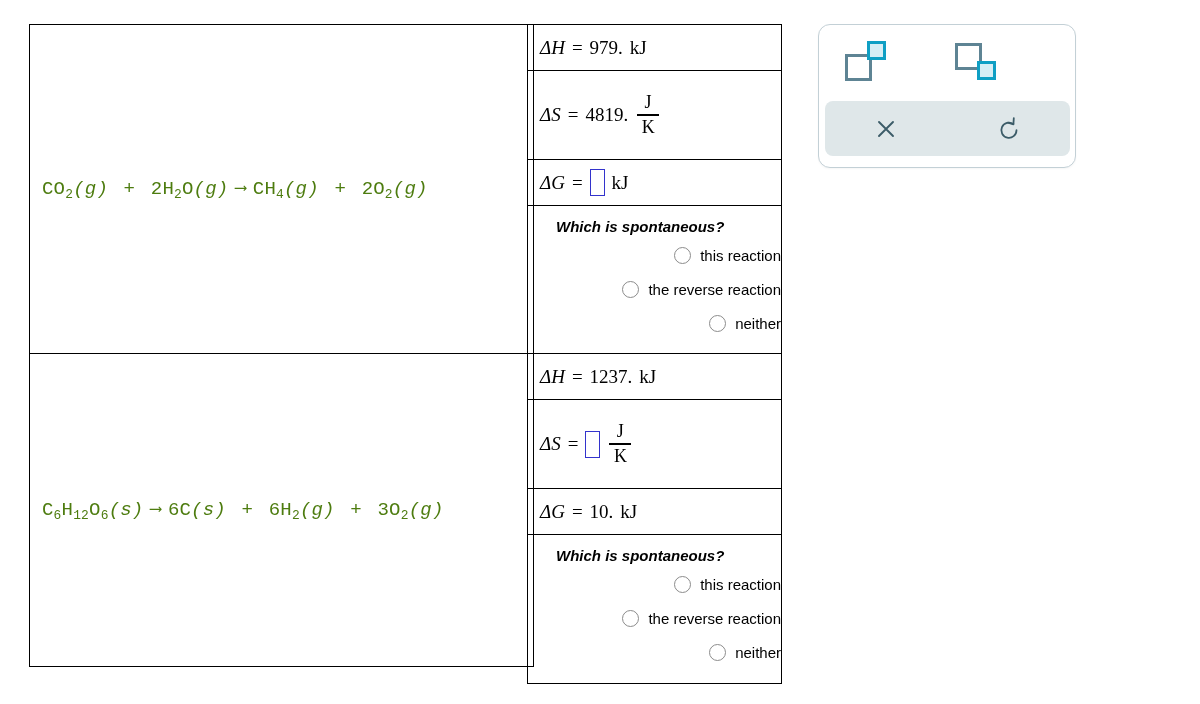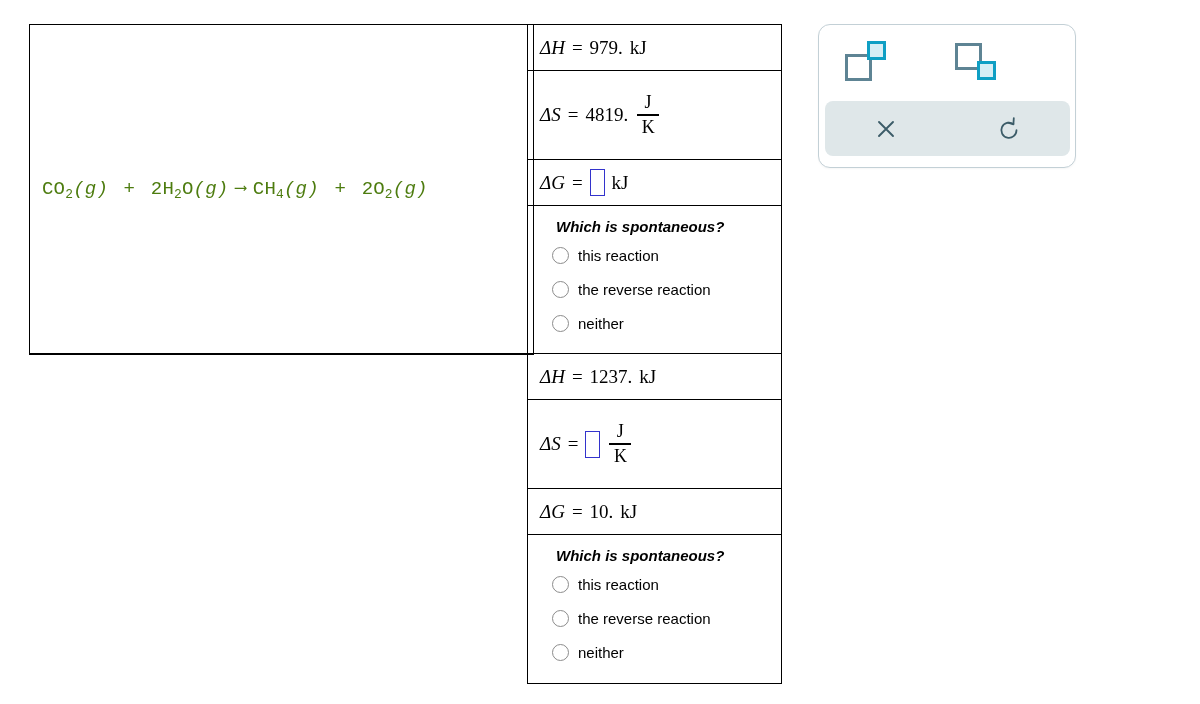--- a/index.html
+++ b/index.html
@@ -136,20 +136,21 @@
     color: #000;
     margin: 4px 0 6px 28px;
     font-weight: 700;
   }
   .radio-row {
     display: flex;
     align-items: center;
     margin: 0 0 6px 24px;
     height: 28px;
     cursor: pointer;
+    justify-content: flex-end;
   }
   .radio-mark {
     width: 15px;
     height: 15px;
     border: 1.5px solid #8c8c8c;
     border-radius: 50%;
     background: #fff;
     margin-right: 9px;
     flex: 0 0 auto;
   }
@@ -233,20 +234,25 @@
 <body>
 
 <div id="left-table">
 
   <div class="left-row first">
     <div class="math">
       <span>CO<sub>2</sub></span><span class="it">(g)</span><span class="plus"> + </span><span>2H<sub>2</sub>O</span><span class="it">(g)</span><span class="arrow">⟶</span><span>CH<sub>4</sub></span><span class="it">(g)</span><span class="plus"> + </span><span>2O<sub>2</sub></span><span class="it">(g)</span>
     </div>
   </div>
 
+  <div class="left-row second">
+    <div class="math">
+      <span>C<sub>6</sub>H<sub>12</sub>O<sub>6</sub></span><span class="it">(s)</span><span class="arrow">⟶</span><span>6C</span><span class="it">(s)</span><span class="plus"> + </span><span>6H<sub>2</sub></span><span class="it">(g)</span><span class="plus"> + </span><span>3O<sub>2</sub></span><span class="it">(g)</span>
+    </div>
+  </div>
 
 </div>
 
 <div id="right-table">
 
   <div class="val-cell h">
     <div class="val-line">
       <span class="sym">ΔH</span>
       <span class="eq">=</span>
       <span class="num">979.</span>

